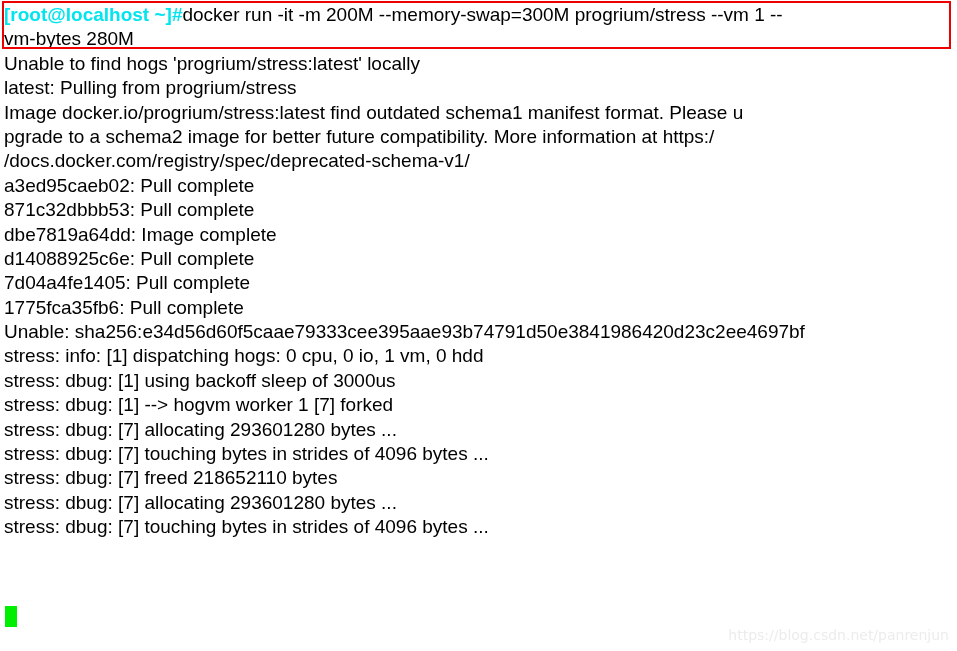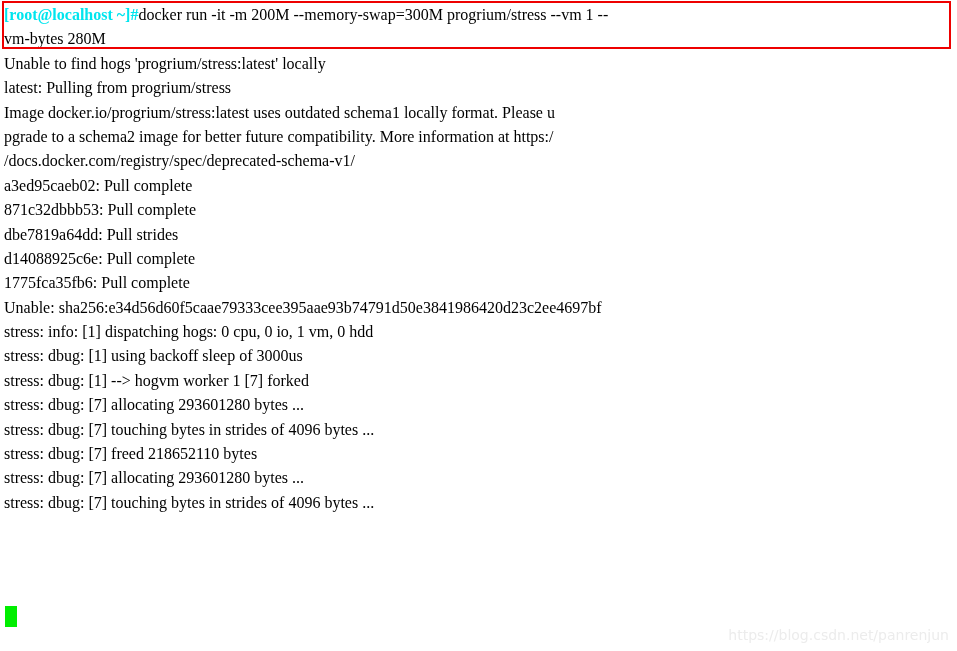--- a/index.html
+++ b/index.html
@@ -21,22 +21,22 @@
   }
   .screen {
     position: absolute;
     left: 4px;
     top: 3px;
     width: 950px;
   }
   .line {
     white-space: pre;
     height: 24.4px;
-    font-family: Liberation Serif, serif;
-    font-size: 16px;
+    font-family: Liberation Sans, sans-serif;
+    font-size: 19px;
     line-height: 24.4px;
     color: #000000;
   }
   .prompt {
     color: #00e5ee;
     font-weight: bold;
   }
   .cmd {
     color: #000000;
   }
@@ -74,27 +74,28 @@
 <div id="terminal">
 
   <div class="screen">
 
     <div class="line"><span class="prompt">[root@localhost ~]#</span><span class="cmd">docker run -it -m 200M --memory-swap=300M progrium/stress --vm 1 --</span></div>
 
     <div class="line">vm-bytes 280M</div>
 
     <div class="line">Unable to find hogs 'progrium/stress:latest' locally</div>
     <div class="line">latest: Pulling from progrium/stress</div>
-    <div class="line">Image docker.io/progrium/stress:latest uses outdated schema1 locally format. Please u</div>
+    <div class="line">Image docker.io/progrium/stress:latest find outdated schema1 manifest format. Please u</div>
     <div class="line">pgrade to a schema2 image for better future compatibility. More information at https:/</div>
     <div class="line">/docs.docker.com/registry/spec/deprecated-schema-v1/</div>
     <div class="line">a3ed95caeb02: Pull complete</div>
     <div class="line">871c32dbbb53: Pull complete</div>
-    <div class="line">dbe7819a64dd: Pull strides</div>
+    <div class="line">dbe7819a64dd: Image complete</div>
     <div class="line">d14088925c6e: Pull complete</div>
+    <div class="line">7d04a4fe1405: Pull complete</div>
     <div class="line">1775fca35fb6: Pull complete</div>
     <div class="line">Unable: sha256:e34d56d60f5caae79333cee395aae93b74791d50e3841986420d23c2ee4697bf</div>
     <div class="line">stress: info: [1] dispatching hogs: 0 cpu, 0 io, 1 vm, 0 hdd</div>
     <div class="line">stress: dbug: [1] using backoff sleep of 3000us</div>
     <div class="line">stress: dbug: [1] --&gt; hogvm worker 1 [7] forked</div>
     <div class="line">stress: dbug: [7] allocating 293601280 bytes ...</div>
     <div class="line">stress: dbug: [7] touching bytes in strides of 4096 bytes ...</div>
     <div class="line">stress: dbug: [7] freed 218652110 bytes</div>
     <div class="line">stress: dbug: [7] allocating 293601280 bytes ...</div>
     <div class="line">stress: dbug: [7] touching bytes in strides of 4096 bytes ...</div>

